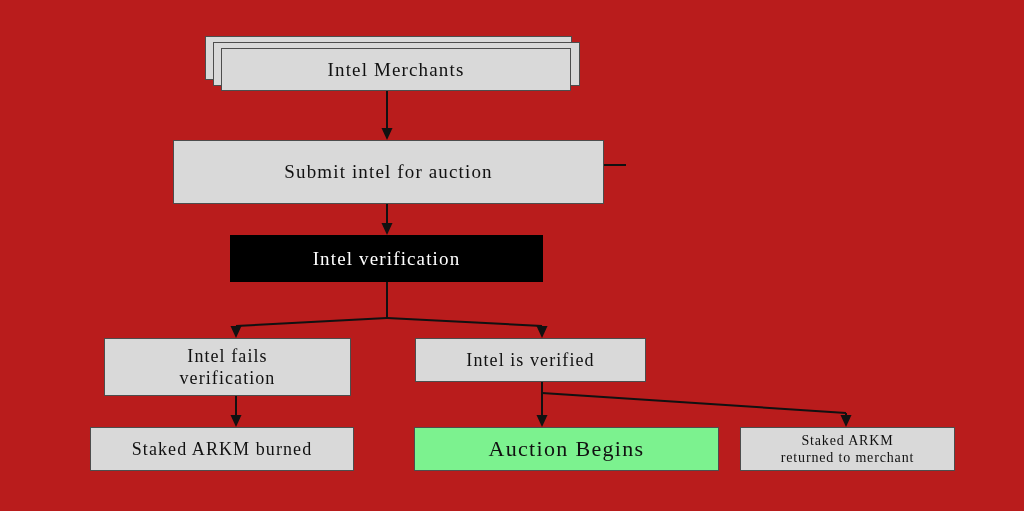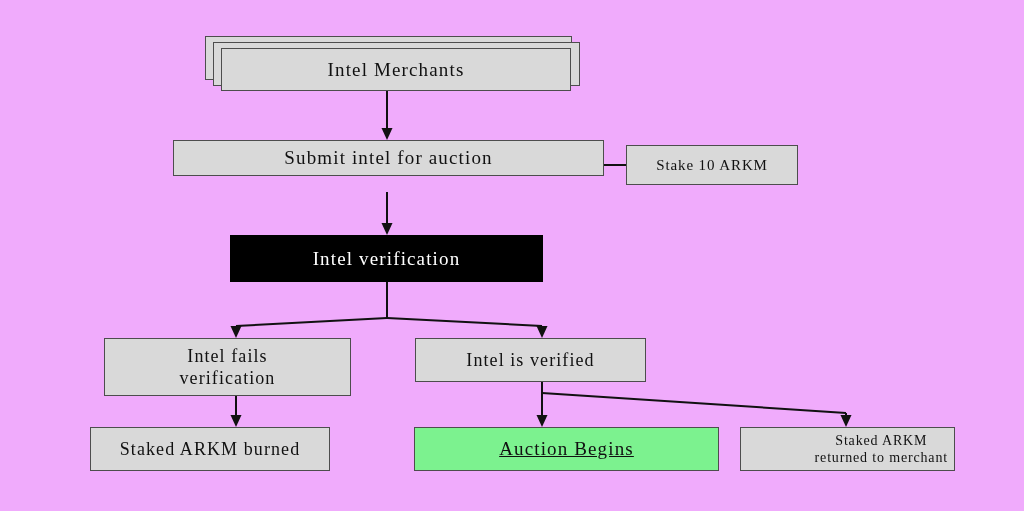--- a/index.html
+++ b/index.html
@@ -8,21 +8,21 @@
     padding: 0;
     background: #ffffff;
   }
   body {
     font-family: "Liberation Serif", "DejaVu Serif", serif;
   }
   #canvas {
     position: relative;
     width: 1024px;
     height: 511px;
-    background: #f0abfc;
+    background: #b91c1c;
     overflow: hidden;
   }
   
   .node {
     position: absolute;
     box-sizing: border-box;
     display: flex;
     align-items: center;
     justify-content: center;
     text-align: center;
@@ -128,47 +128,44 @@
       <polygon class="arrowhead" points="846,427 840.5,415 851.5,415"></polygon>
     </g>
   </svg>
 
   <div class="stack-layer" style="left:205px; top:36px; width:367px; height:44px;"></div>
   <div class="stack-layer" style="left:213px; top:42px; width:367px; height:44px;"></div>
   <div class="node" style="left:221px; top:48px; width:350px; height:43px; font-size:19px;">
     <span class="label">Intel Merchants</span>
   </div>
 
-  <div class="node" style="left:173px; top:140px; width:431px; height:36px; font-size:19px;">
+  <div class="node" style="left:173px; top:140px; width:431px; height:64px; font-size:19px;">
     <span class="label">Submit intel for auction</span>
   </div>
 
-  <div class="node" style="left:626px; top:145px; width:172px; height:40px; font-size:15px;">
-    <span class="label">Stake 10 ARKM</span>
-  </div>
 
   <div class="node node--dark" style="left:230px; top:235px; width:313px; height:47px; font-size:19px;justify-content:center;">
     <span class="label">Intel verification</span>
   </div>
 
   <div class="node" style="left:104px; top:338px; width:247px; height:58px; font-size:18px;">
     <span class="label">Intel fails
 verification</span>
   </div>
 
   <div class="node" style="left:415px; top:338px; width:231px; height:44px; font-size:18px;">
     <span class="label">Intel is verified</span>
   </div>
 
-  <div class="node" style="left:90px; top:427px; width:240px; height:44px; font-size:18px;">
+  <div class="node" style="left:90px; top:427px; width:264px; height:44px; font-size:18px;">
     <span class="label">Staked ARKM burned</span>
   </div>
 
-  <div class="node node--green" style="left:414px; top:427px; width:305px; height:44px; font-size:19px;text-decoration:underline;">
+  <div class="node node--green" style="left:414px; top:427px; width:305px; height:44px; font-size:22px;">
     <span class="label">Auction Begins</span>
   </div>
 
-  <div class="node" style="left:740px; top:427px; width:215px; height:44px; font-size:14px;justify-content:flex-end;">
+  <div class="node" style="left:740px; top:427px; width:215px; height:44px; font-size:14px;">
     <span class="label">Staked ARKM
 returned to merchant</span>
   </div>
 
 </div>
 
 </body></html>

